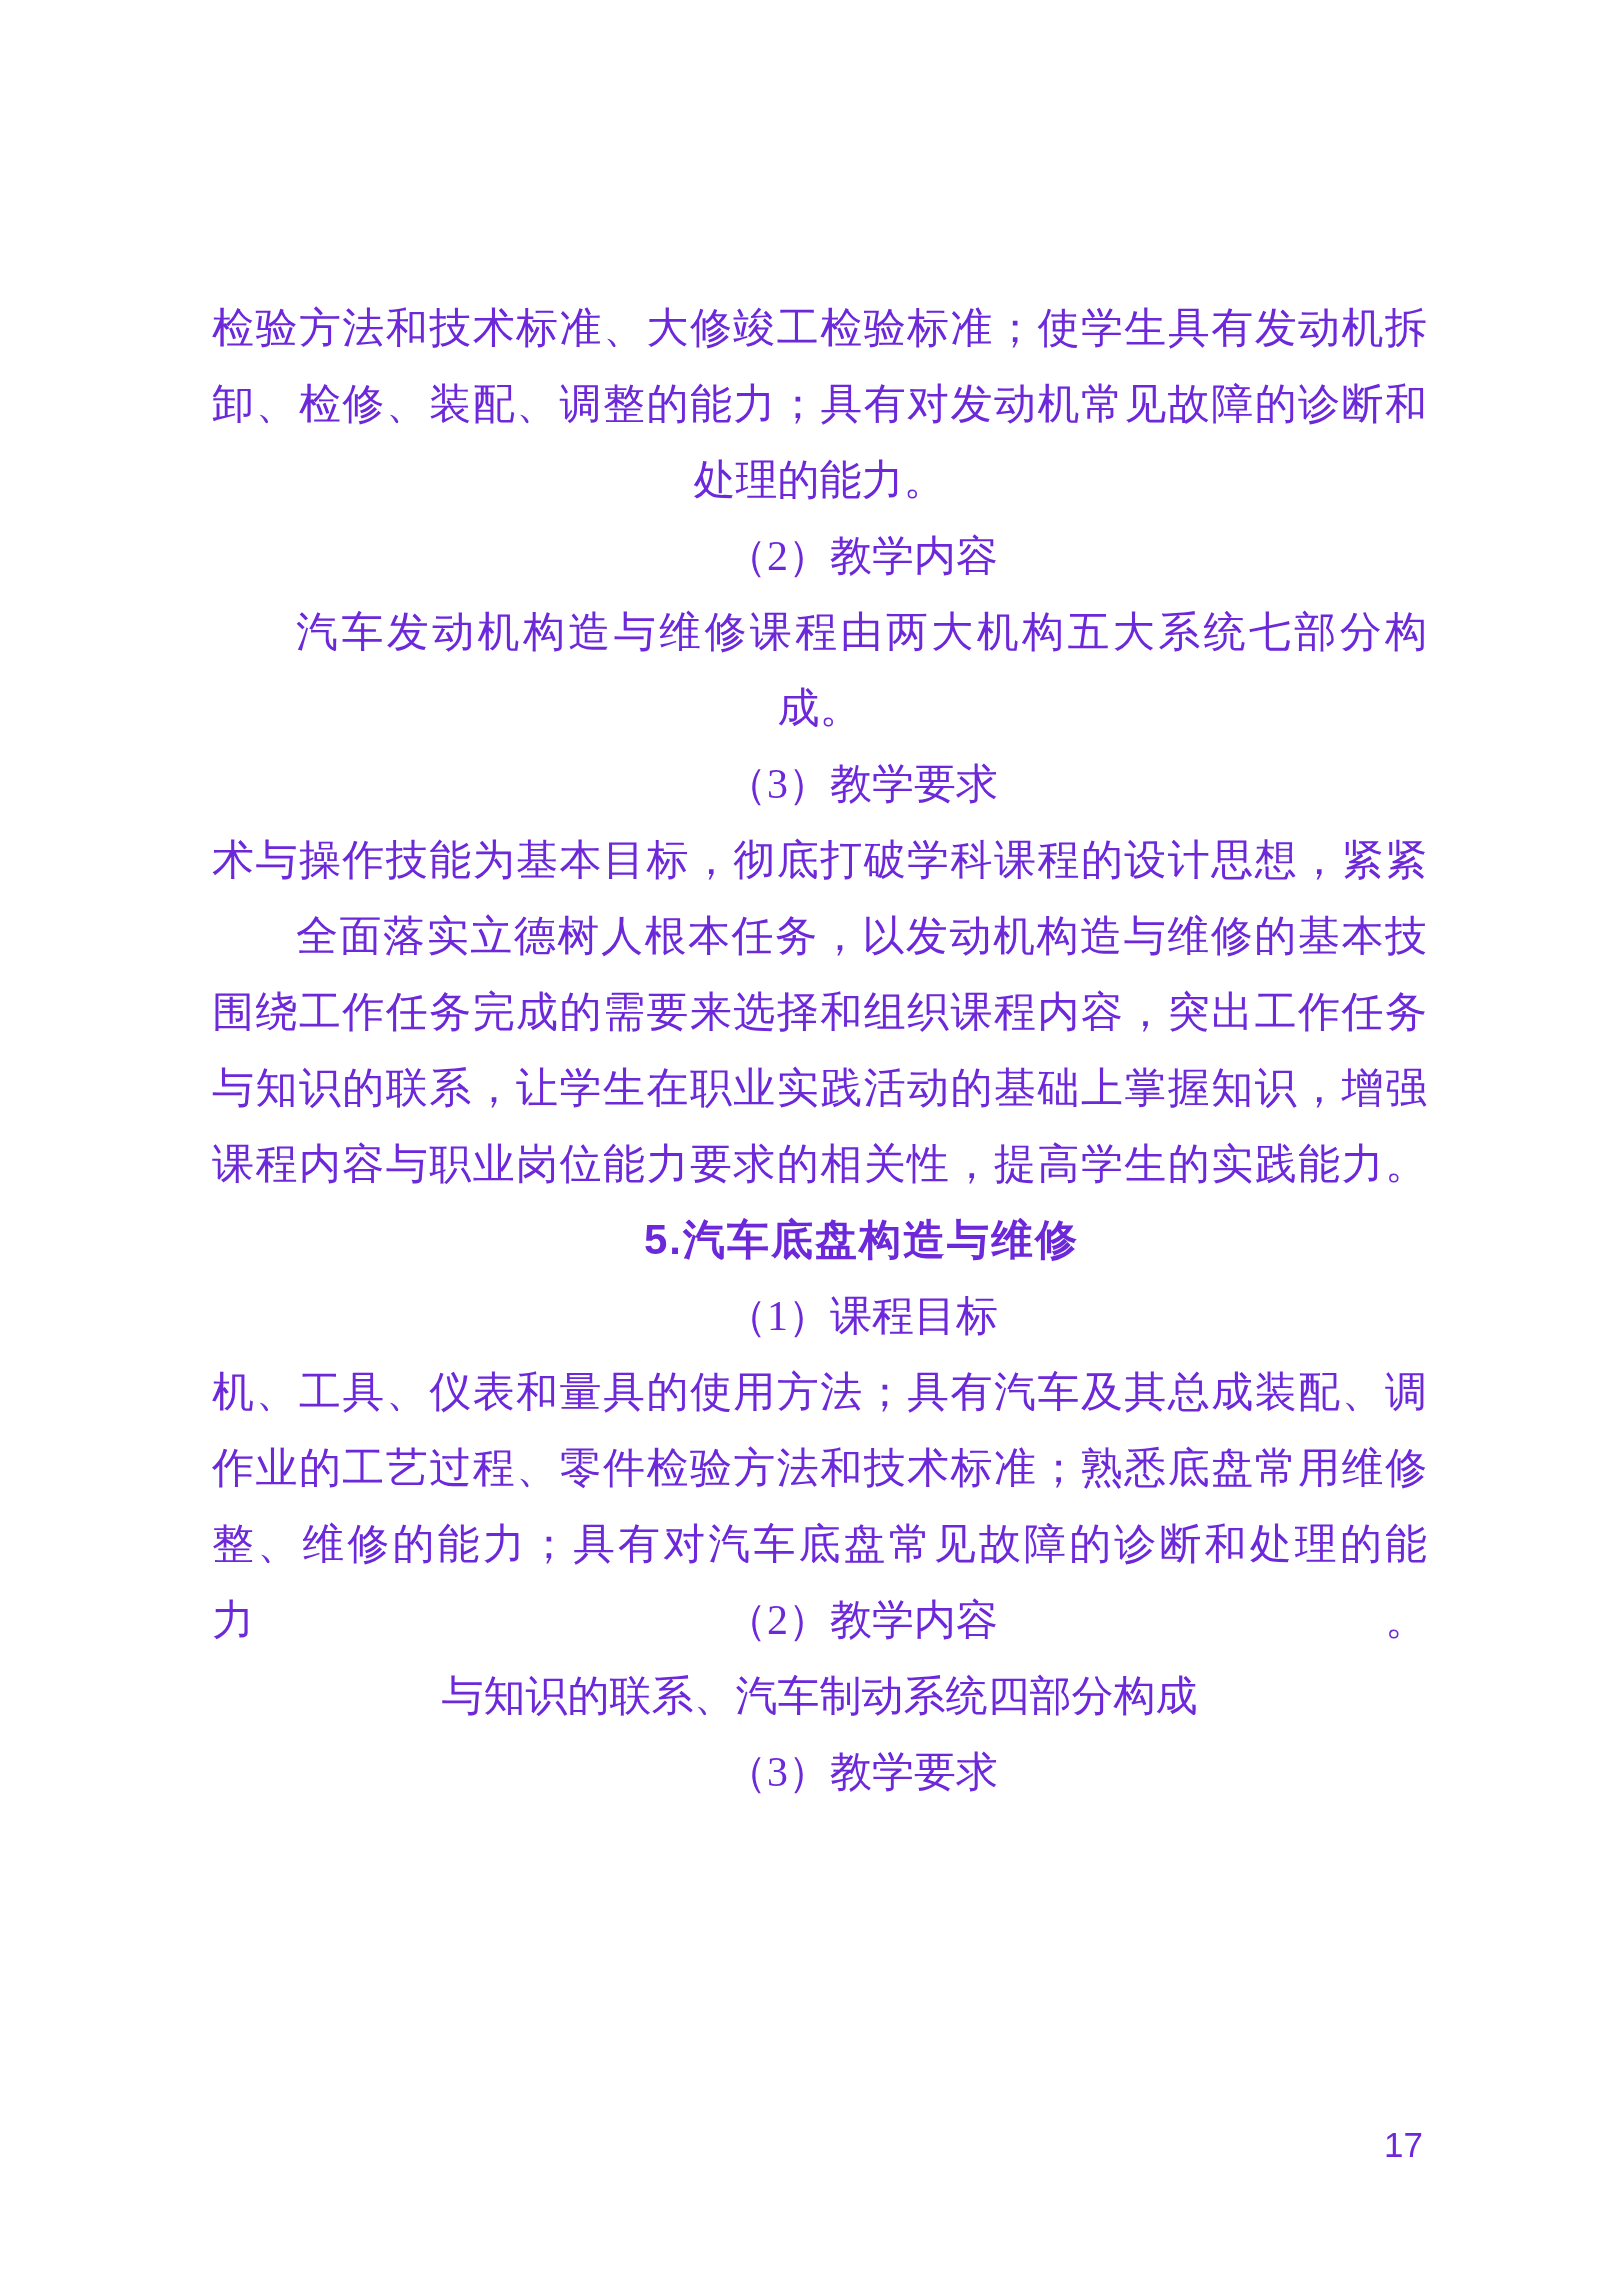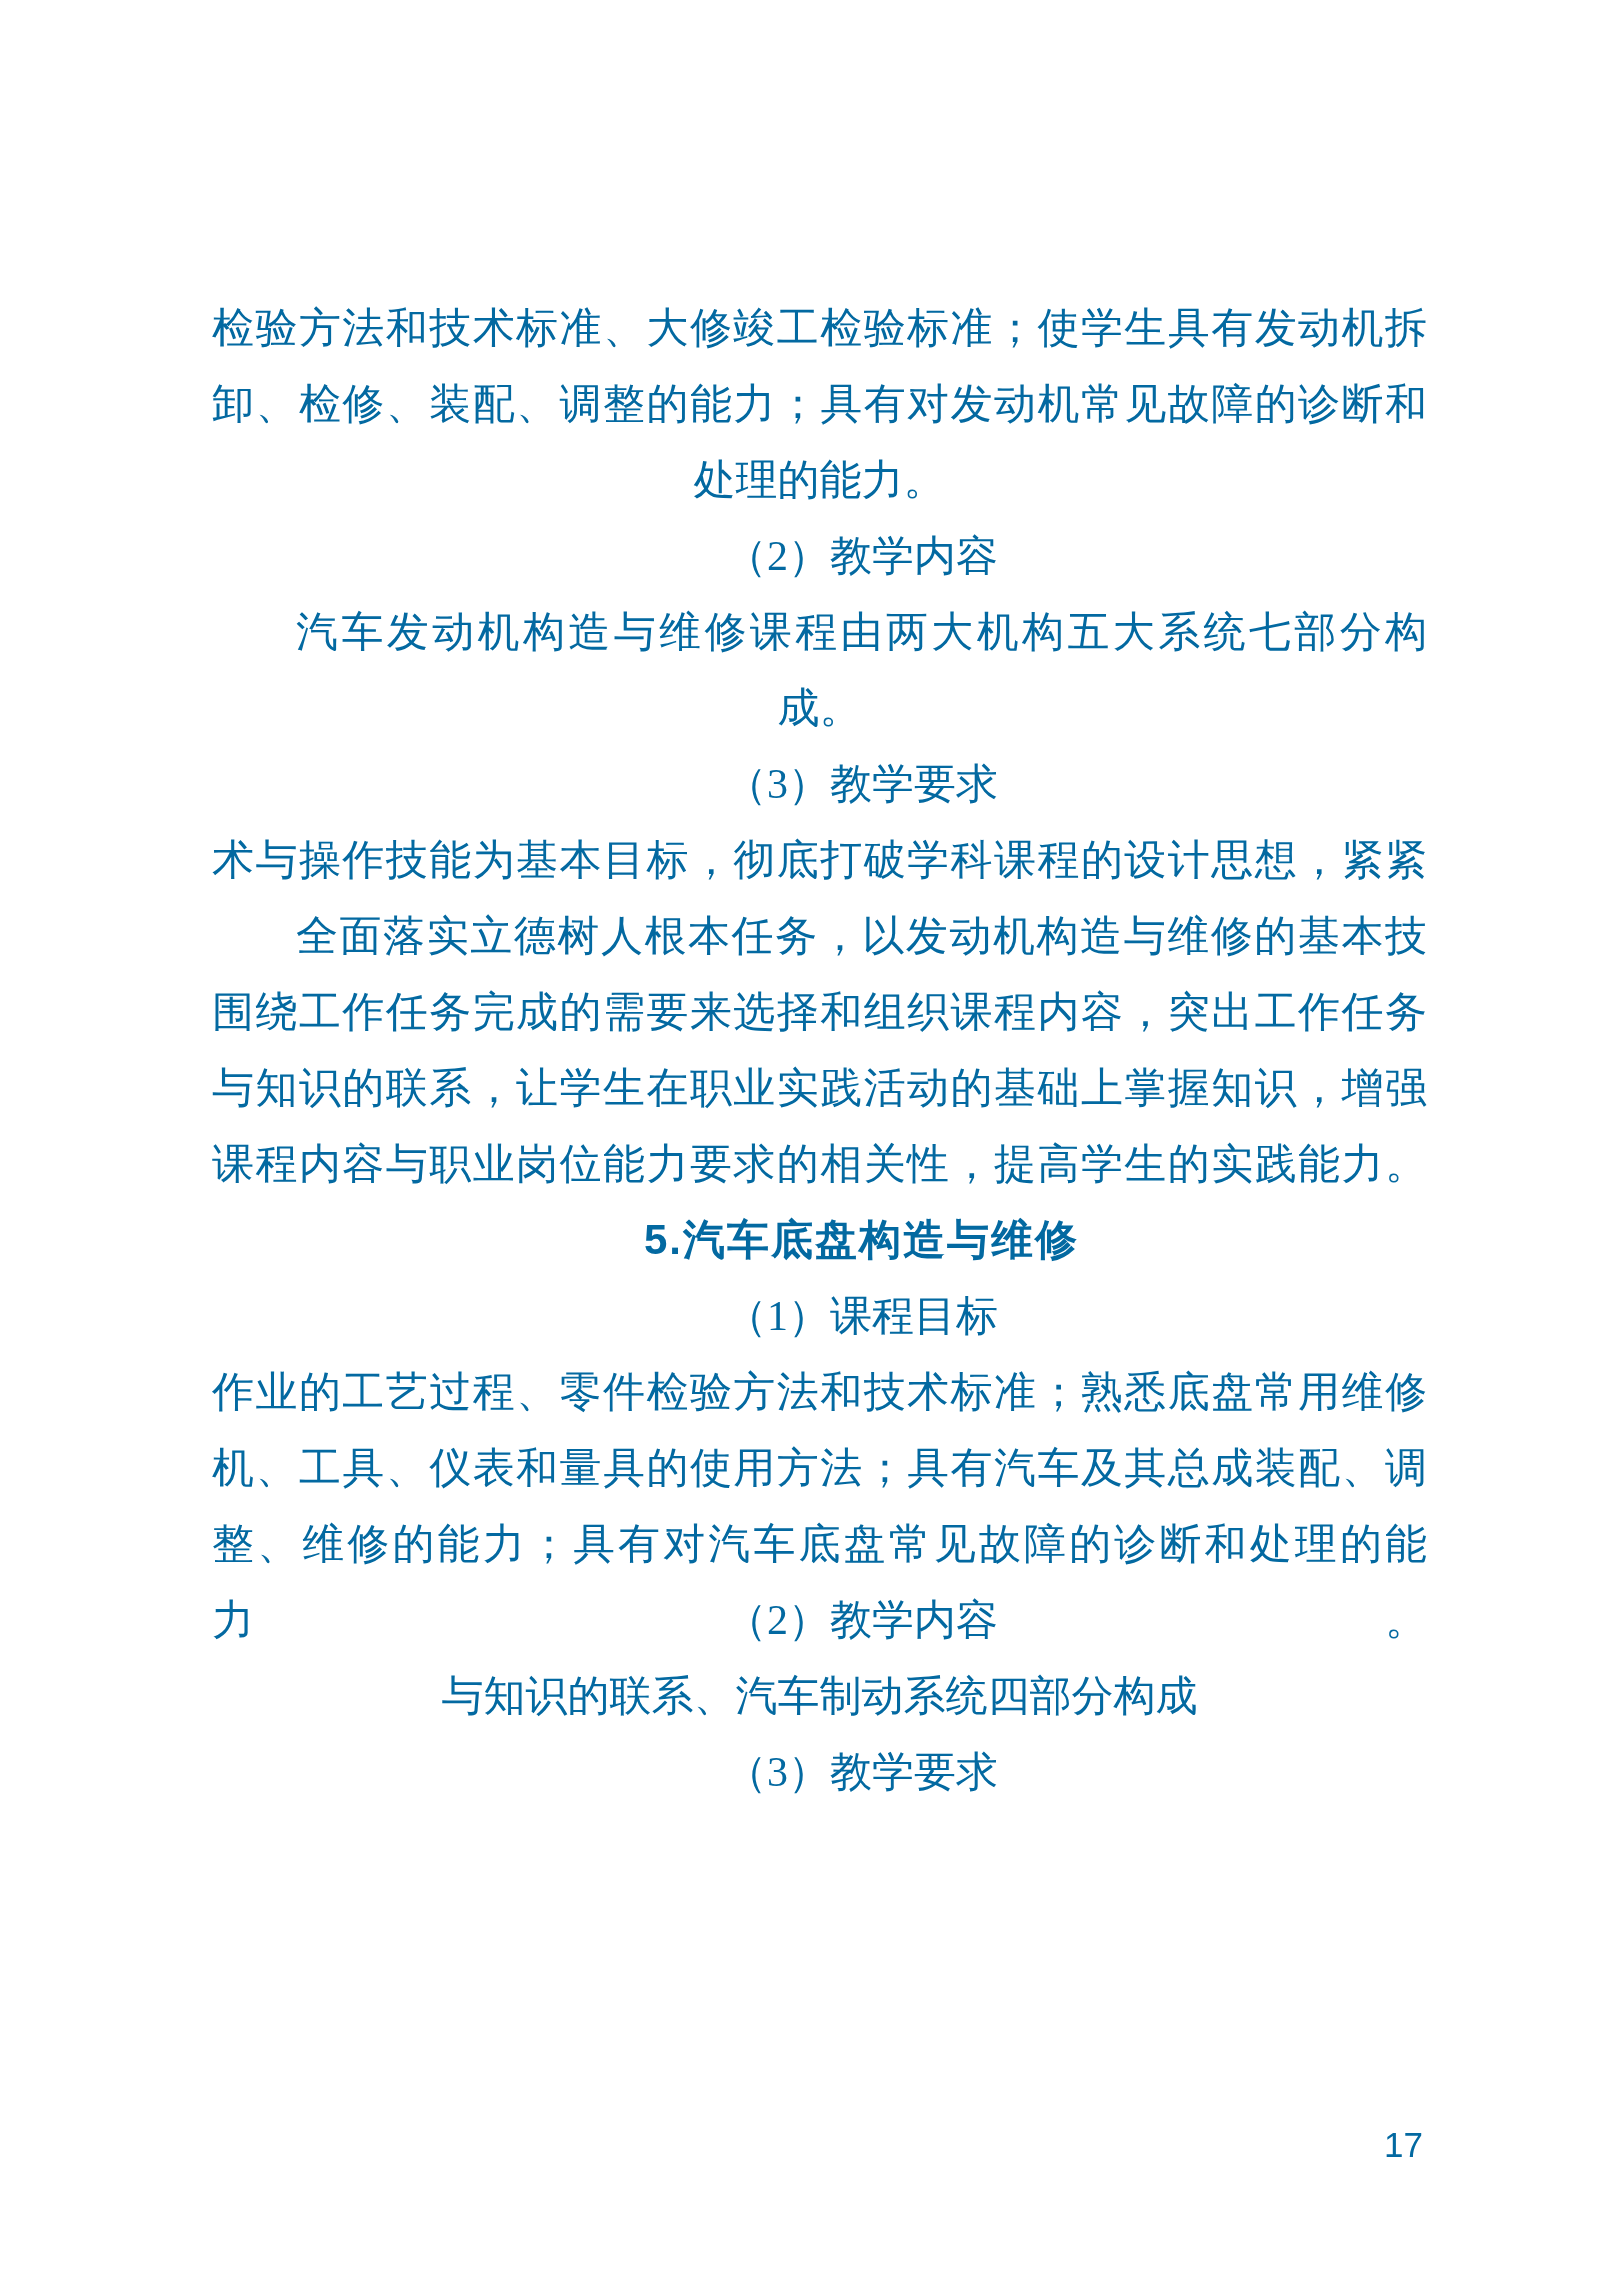--- a/index.html
+++ b/index.html
@@ -5,21 +5,21 @@
   html, body {
     margin: 0;
     padding: 0;
     background: #888;
   }
   .page {
     position: relative;
     width: 1621px;
     height: 2293px;
     background: #ffffff;
-    color: #0369a1;
+    color: #6d28d9;
     font-family: "Liberation Serif", "DejaVu Serif", serif;
     overflow: hidden;
     margin: 0 auto;
   }
   .text-block {
     position: absolute;
     left: 212px;
     top: 290px;
     width: 1215px;
   }
@@ -65,22 +65,22 @@
       <div class="line just indent">汽车发动机构造与维修课程由两大机构五大系统七部分构</div>
       <div class="line">成。</div>
       <div class="line indent">（3）教学要求</div>
       <div class="line just">术与操作技能为基本目标，彻底打破学科课程的设计思想，紧紧</div>
       <div class="line just indent">全面落实立德树人根本任务，以发动机构造与维修的基本技</div>
       <div class="line just">围绕工作任务完成的需要来选择和组织课程内容，突出工作任务</div>
       <div class="line just">与知识的联系，让学生在职业实践活动的基础上掌握知识，增强</div>
       <div class="line just">课程内容与职业岗位能力要求的相关性，提高学生的实践能力。</div>
       <div class="line indent bold">5.汽车底盘构造与维修</div>
       <div class="line indent">（1）课程目标</div>
+      <div class="line just">机、工具、仪表和量具的使用方法；具有汽车及其总成装配、调</div>
       <div class="line just">作业的工艺过程、零件检验方法和技术标准；熟悉底盘常用维修</div>
-      <div class="line just">机、工具、仪表和量具的使用方法；具有汽车及其总成装配、调</div>
       <div class="line just">整、维修的能力；具有对汽车底盘常见故障的诊断和处理的能力。</div>
       <div class="line indent">（2）教学内容</div>
       <div class="line">与知识的联系、汽车制动系统四部分构成</div>
       <div class="line indent">（3）教学要求</div>
     </div>
   <div class="page-number">17</div>
 </div>
 
 
 </body></html>

